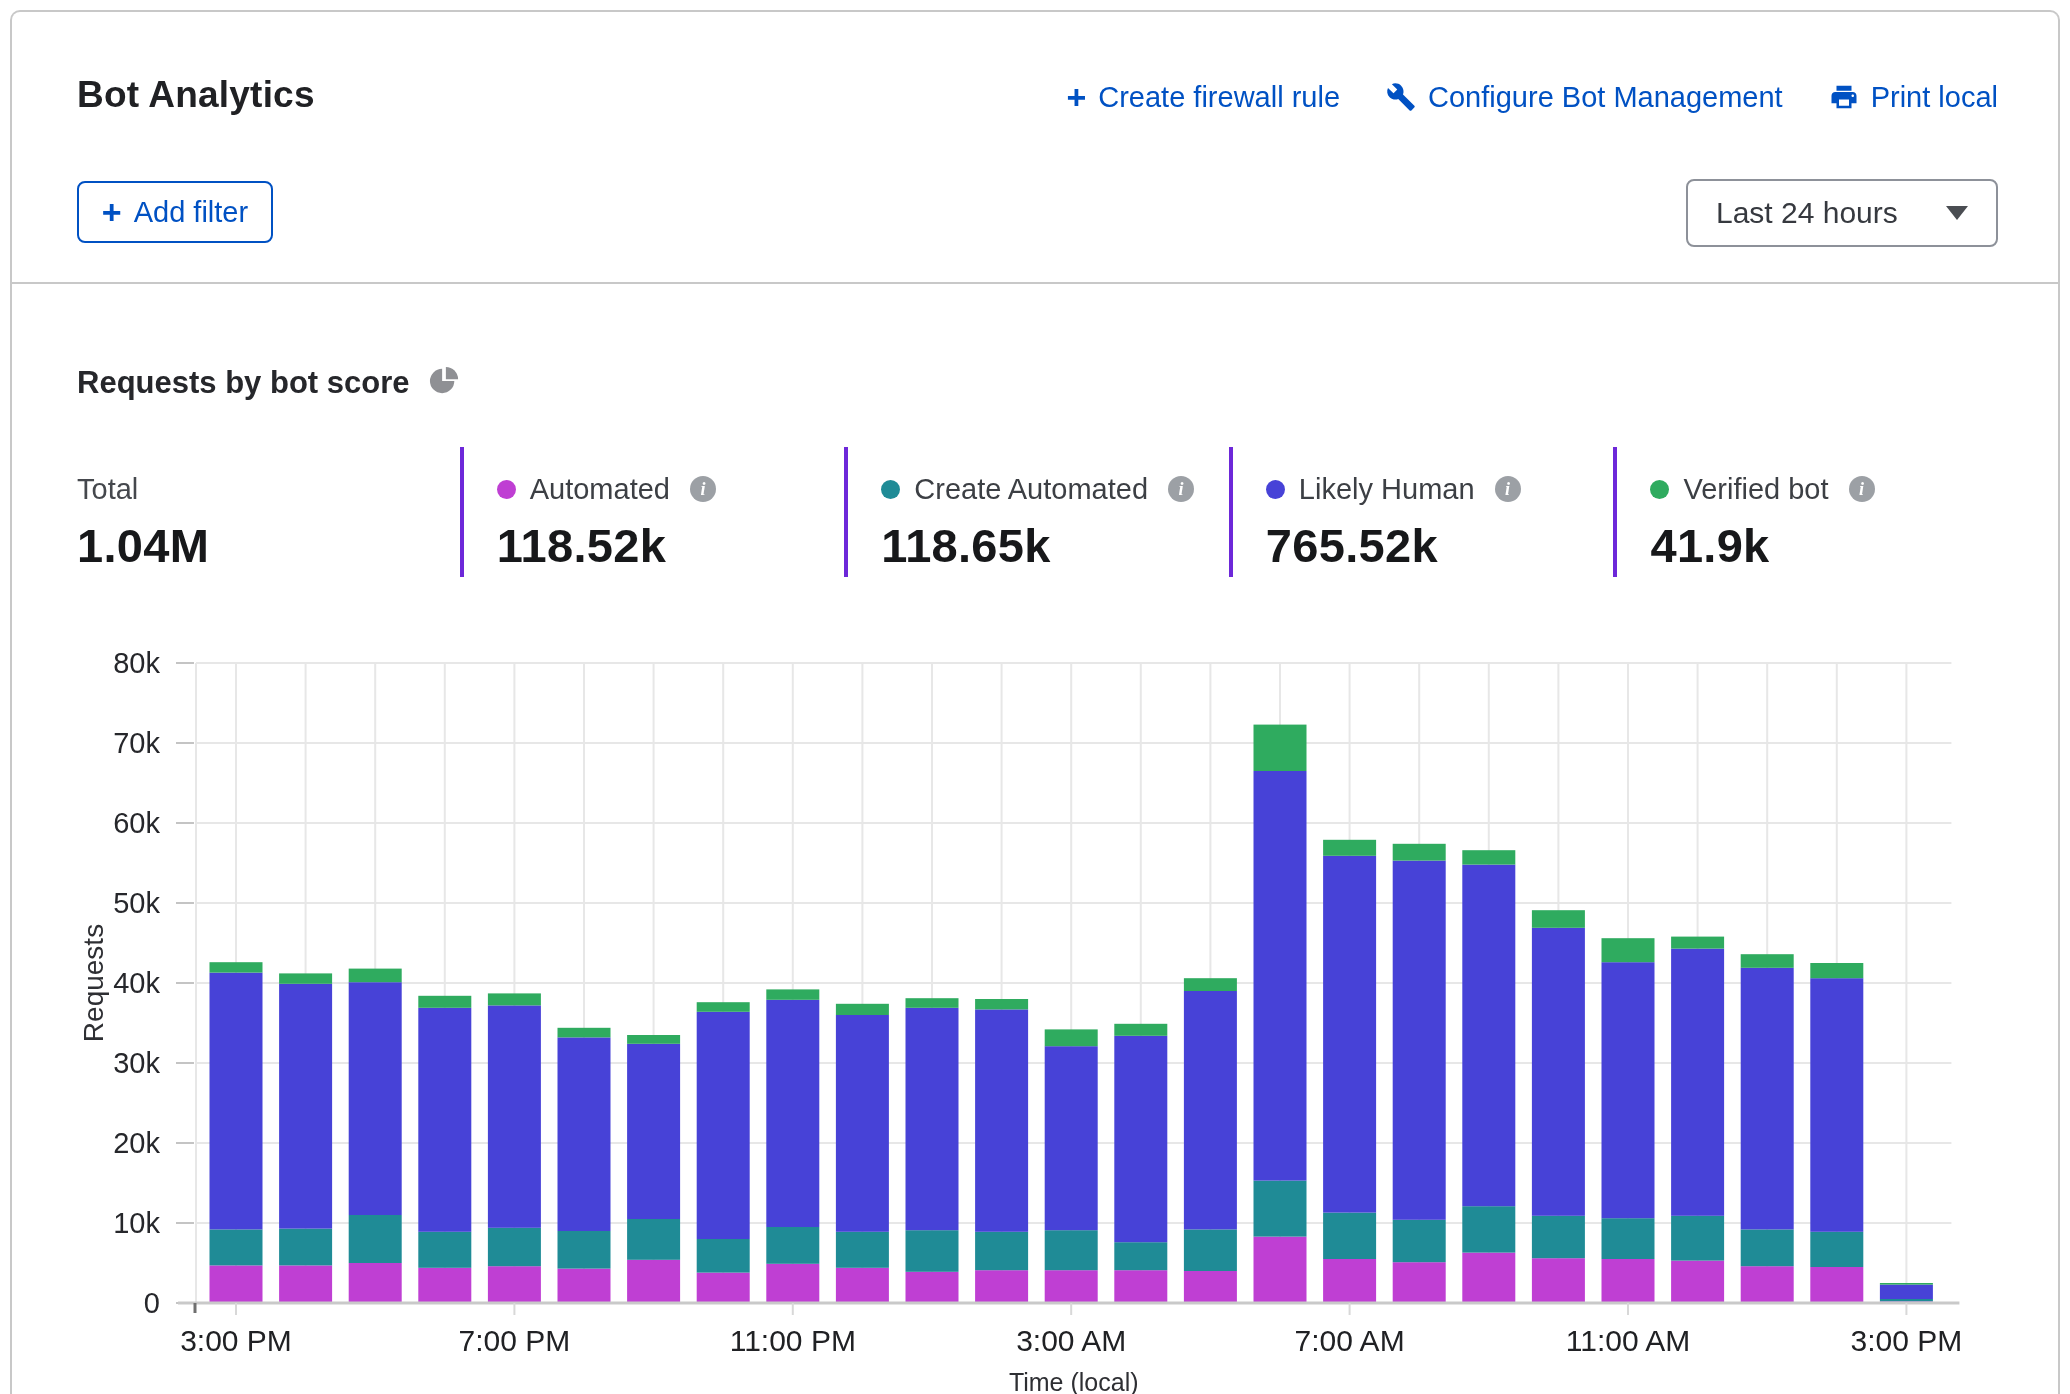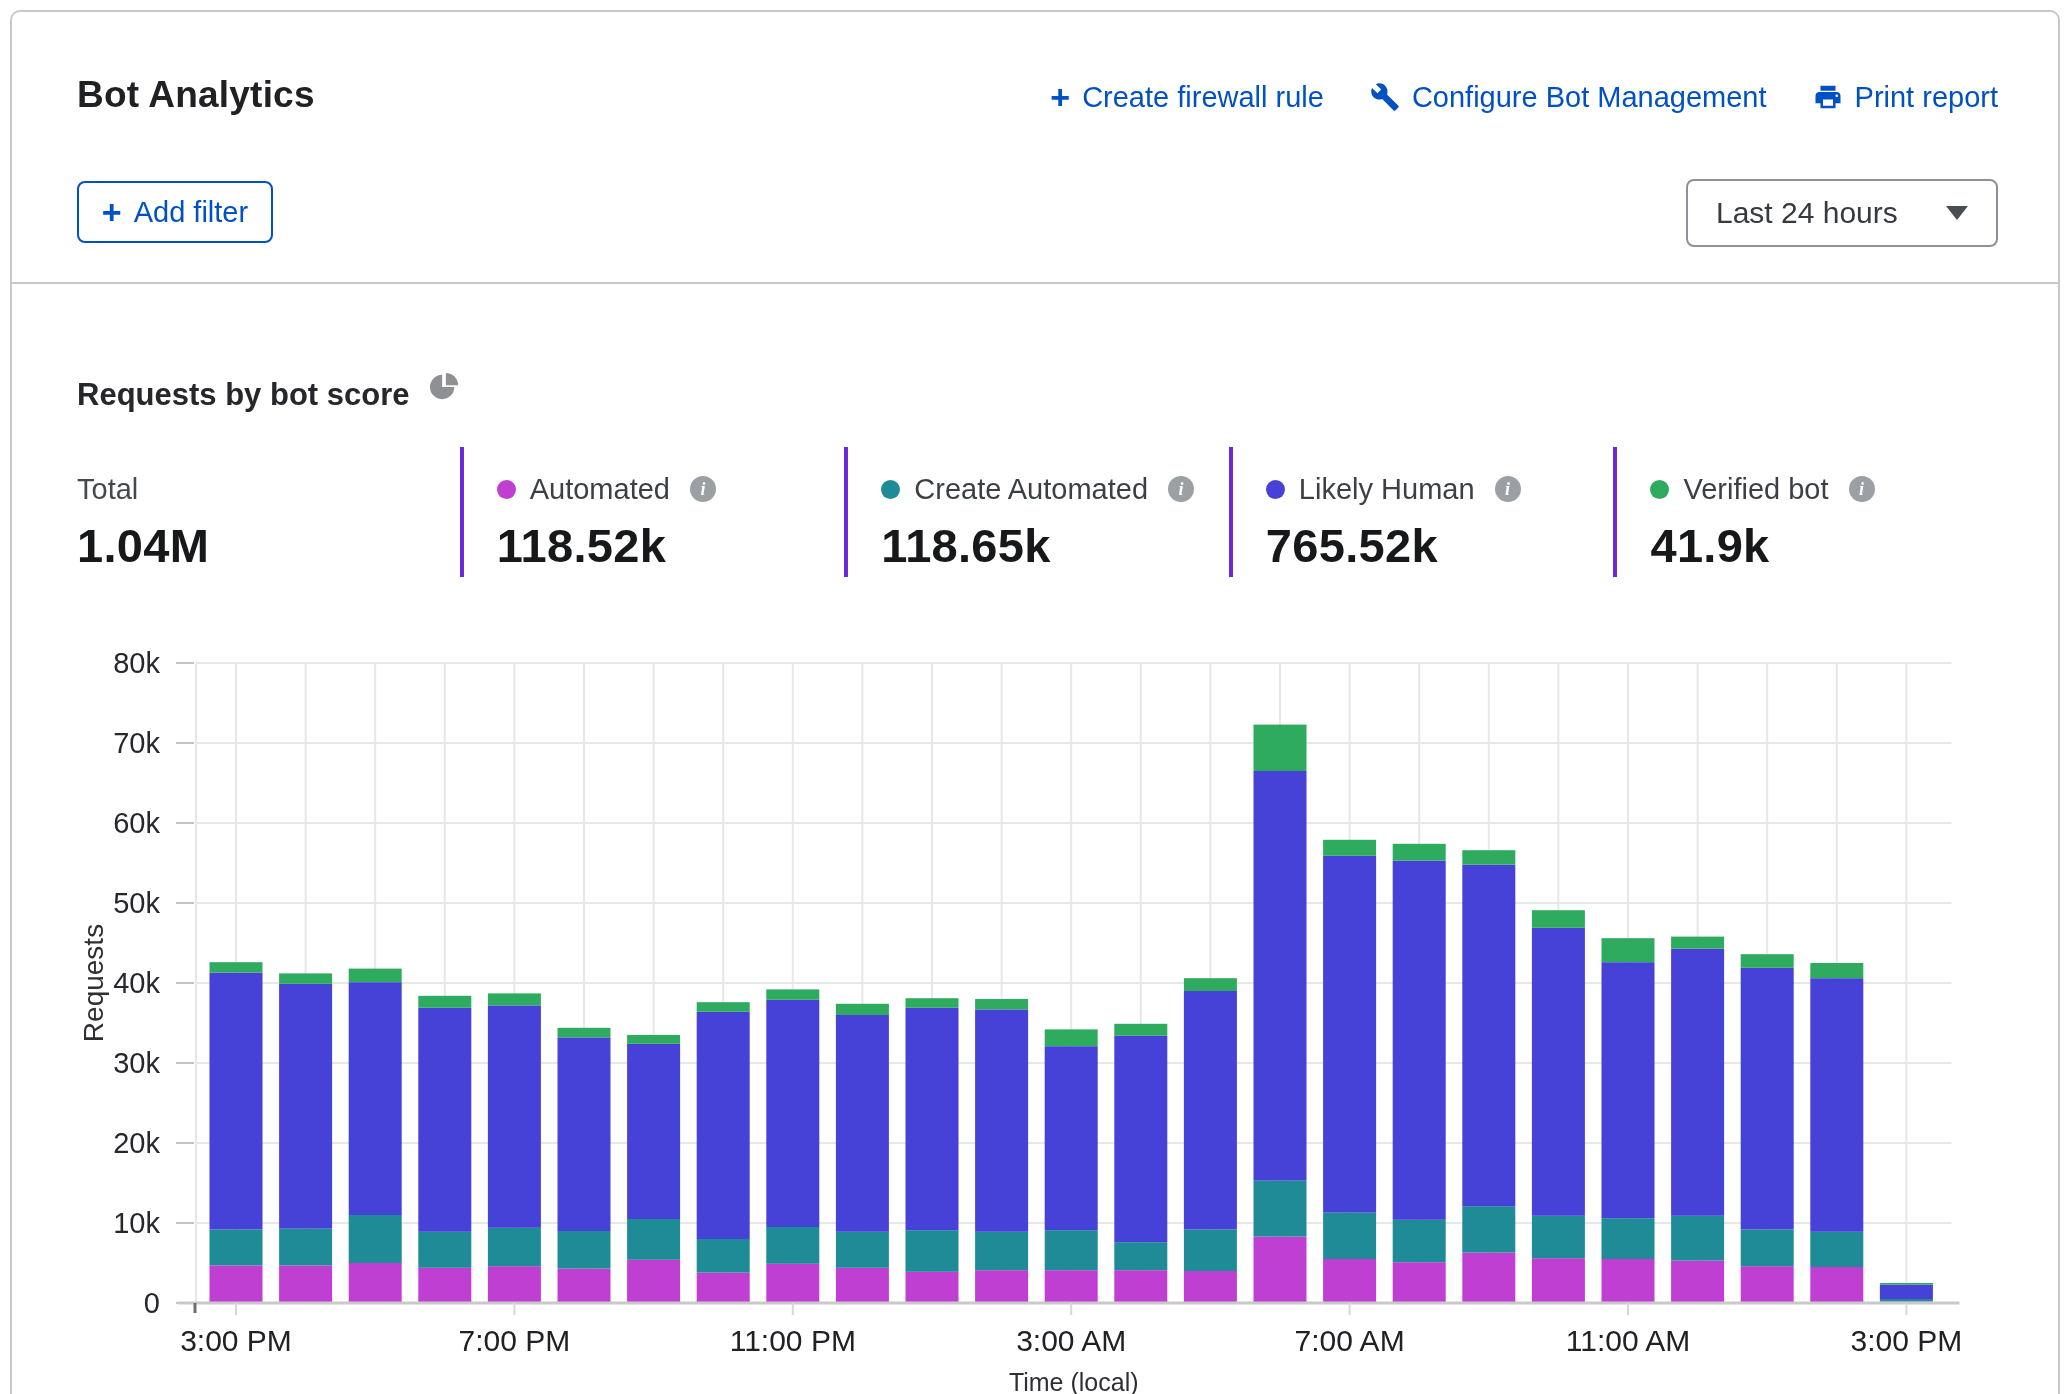--- a/index.html
+++ b/index.html
@@ -51,21 +51,21 @@
   .time-select-label { font-size:30px; color:#36393f; flex:1; }
   .caret-down {
     width:0; height:0; border-left:11px solid transparent; border-right:11px solid transparent;
     border-top:14px solid #4a4d52; margin-left:12px;
   }
   
   .section-title-row {
     position:absolute; left:65px; top:353px;
     display:flex; align-items:center; gap:20px;
   }
-  .section-title { font-size:31px; font-weight:bold; color:#26272b;margin-top:12px; }
+  .section-title { font-size:31px; font-weight:bold; color:#26272b; }
   .pie-icon { display:block; }
   
   .stats-row { position:absolute; left:65px; top:435px; right:60px; height:130px; display:flex; }
   .stat-block { width:403px; position:relative; }
   .stat-block.with-divider { border-left:4px solid #6d28d9; padding-left:33px; }
   .stat-block .stat-head { display:flex; align-items:center; gap:14px; height:36px; margin-top:24px; }
   .stat-label { font-size:29px; color:#3c3f44; white-space:nowrap; }
   .stat-label.total { color:#45484d; }
   .stat-value { font-size:47px; font-weight:bold; color:#17181a; margin-top:11px; letter-spacing:0.3px; }
   .legend-dot { width:19px; height:19px; border-radius:50%; background:#888; flex:0 0 auto; }
@@ -98,21 +98,21 @@
             </svg>
         </span>
         <span>Configure Bot Management</span>
       </div>
       <div class="action-link">
         <span>
           <svg width="30" height="30" viewBox="0 0 24 24" fill="#0051c3">
               <path d="M19 8H5c-1.66 0-3 1.34-3 3v6h4v4h12v-4h4v-6c0-1.66-1.34-3-3-3zm-3 11H8v-5h8v5zm3-7c-.55 0-1-.45-1-1s.45-1 1-1 1 .45 1 1-.45 1-1 1zm-1-9H6v4h12V3z"></path>
             </svg>
         </span>
-        <span>Print report</span>
+        <span>Print local</span>
       </div>
     </div>
 
     <button class="add-filter-btn">
       <span class="plus-glyph">+</span>
       <span>Add filter</span>
     </button>
 
     <div class="time-select">
       <span class="time-select-label">Last 24 hours</span>

